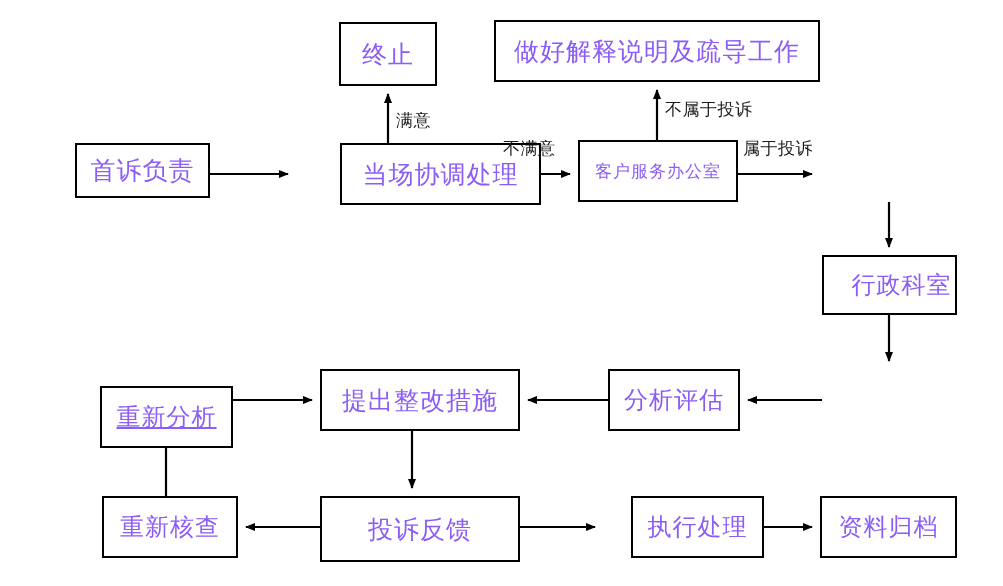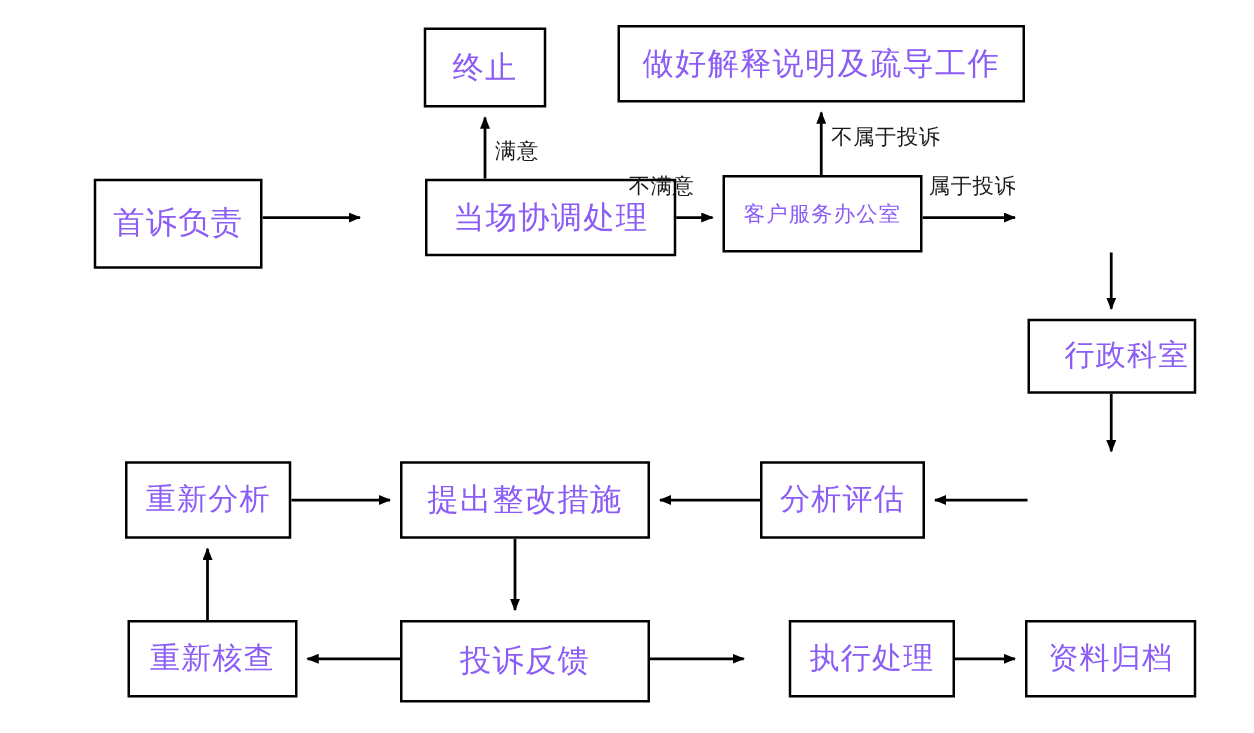--- a/index.html
+++ b/index.html
@@ -124,21 +124,21 @@
   </svg>
 
   <div class="node node-lg" style="left:339px; top:22px; width:98px; height:64px;">
     <span>终止</span>
   </div>
 
   <div class="node node-lg" style="left:494px; top:20px; width:326px; height:62px;">
     <span>做好解释说明及疏导工作</span>
   </div>
 
-  <div class="node node-lg" style="left:75px; top:143px; width:135px; height:72px;font-family:Liberation Mono, monospace;">
+  <div class="node node-lg" style="left:75px; top:143px; width:135px; height:55px;">
     <span>首诉负责</span>
   </div>
 
   <div class="node node-lg" style="left:312px; top:143px; width:201px; height:62px;margin-left:28px;">
     <span>当场协调处理</span>
   </div>
 
   <div class="node node-sm" style="left:578px; top:140px; width:160px; height:62px;">
     <span>客户服务办公室</span>
   </div>
@@ -150,21 +150,21 @@
 
 
   <div class="node node-md" style="left:608px; top:369px; width:132px; height:62px;">
     <span>分析评估</span>
   </div>
 
   <div class="node node-lg" style="left:320px; top:369px; width:200px; height:62px;">
     <span>提出整改措施</span>
   </div>
 
-  <div class="node node-md" style="left:100px; top:369px; width:133px; height:62px;">
+  <div class="node node-md" style="left:100px; top:386px; width:133px; height:62px;text-decoration:underline;">
     <span>重新分析</span>
   </div>
 
   <div class="node node-md" style="left:102px; top:496px; width:136px; height:62px;">
     <span>重新核查</span>
   </div>
 
   <div class="node node-lg" style="left:320px; top:496px; width:200px; height:66px;">
     <span>投诉反馈</span>
   </div>

